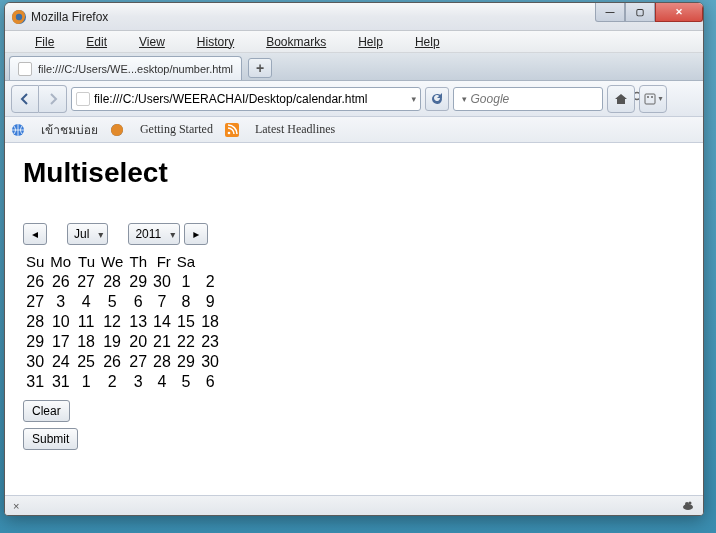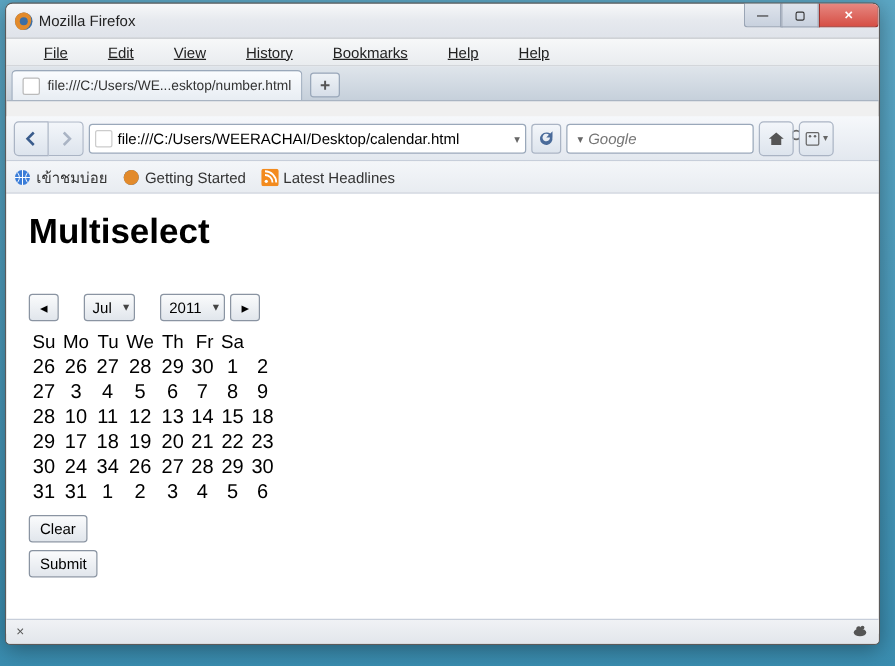--- a/index.html
+++ b/index.html
@@ -83,21 +83,21 @@
     width:24px; height:20px; margin-left:6px; margin-bottom:2px;
     background:linear-gradient(180deg,#eef2f6,#d6dee8);
     border:1px solid #9aa8ba; border-radius:3px;
     display:flex;align-items:center;justify-content:center;
     font-size:14px; font-weight:bold; color:#555;
   }
   .nav-toolbar {
     height: 36px;
     background: linear-gradient(180deg,#f6f8fb,#e3e8ef);
     border-bottom:1px solid #c7ceda;
-    display:flex; align-items:center; padding:0 6px; gap:4px;margin-top:12px;
+    display:flex; align-items:center; padding:0 6px; gap:4px;
   }
   .navbtn {
     width:28px;height:28px;border:1px solid #aab4c4;border-radius:4px;
     background:linear-gradient(180deg,#f3f6fa,#dde4ed);
     display:flex;align-items:center;justify-content:center;color:#444;
   }
   .navbtn.back svg, .navbtn.fwd svg { width:12px;height:12px; }
   .backfwd { display:flex; }
   .backfwd .navbtn:first-child{border-radius:4px 0 0 4px;}
   .backfwd .navbtn:last-child{border-radius:0 4px 4px 0; border-left:0;}
@@ -119,21 +119,21 @@
   .searchbox input{flex:1;border:0;outline:0;font-size:12px;font-style:italic;color:#777;background:transparent;}
   .searchbox .g-ico{width:14px;height:14px;}
   .searchbox .mag{font-size:12px;color:#555;}
   .bookmarkbar {
     height: 26px;
     background: linear-gradient(180deg,#f4f6f9,#e8ecf1);
     border-bottom:1px solid #c7ceda;
     display:flex; align-items:center; padding:0 6px; gap:12px;
     font-size:12px; color:#333;
   }
-  .bm-item{display:flex;align-items:center;gap:4px;}
+  .bm-item{display:flex;align-items:center;gap:16px;font-family:Liberation Serif, serif;}
   .bm-ico{width:14px;height:14px;display:inline-flex;align-items:center;justify-content:center;}
   .content {
     background:#fff;
     height: calc(100% - 28px - 22px - 28px - 36px - 26px - 20px);
     padding: 14px 18px;
     overflow:auto;
     font-family: Arial, sans-serif;
   }
   .content h1{ font-size:28px; font-weight:bold; color:#000; margin-bottom:34px;}
   .cal-nav{ display:flex; align-items:center; gap:4px; margin-bottom:6px;}
@@ -353,21 +353,21 @@
             <td>18</td>
             <td>19</td>
             <td>20</td>
             <td>21</td>
             <td>22</td>
             <td>23</td>
           </tr>
           <tr>
             <td>30</td>
             <td>24</td>
-            <td>34</td>
+            <td>25</td>
             <td>26</td>
             <td>27</td>
             <td>28</td>
             <td>29</td>
             <td>30</td>
           </tr>
           <tr>
             <td>31</td>
             <td>31</td>
             <td>1</td>

